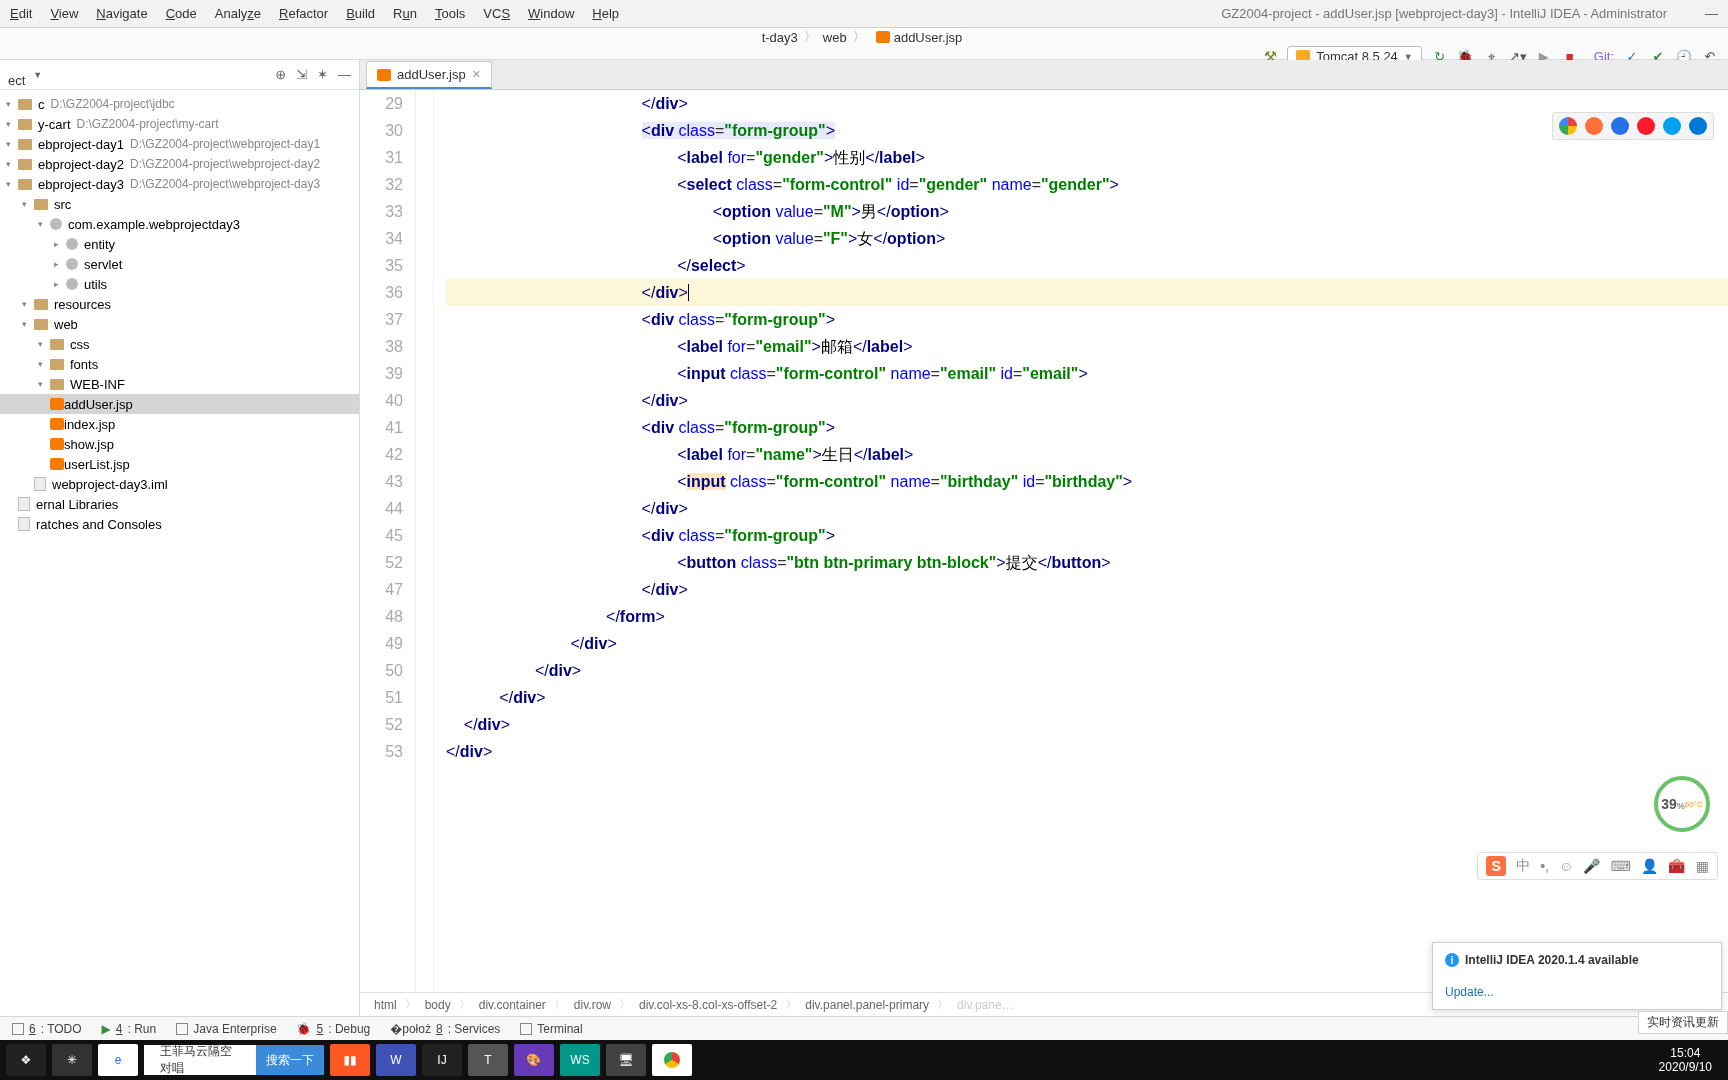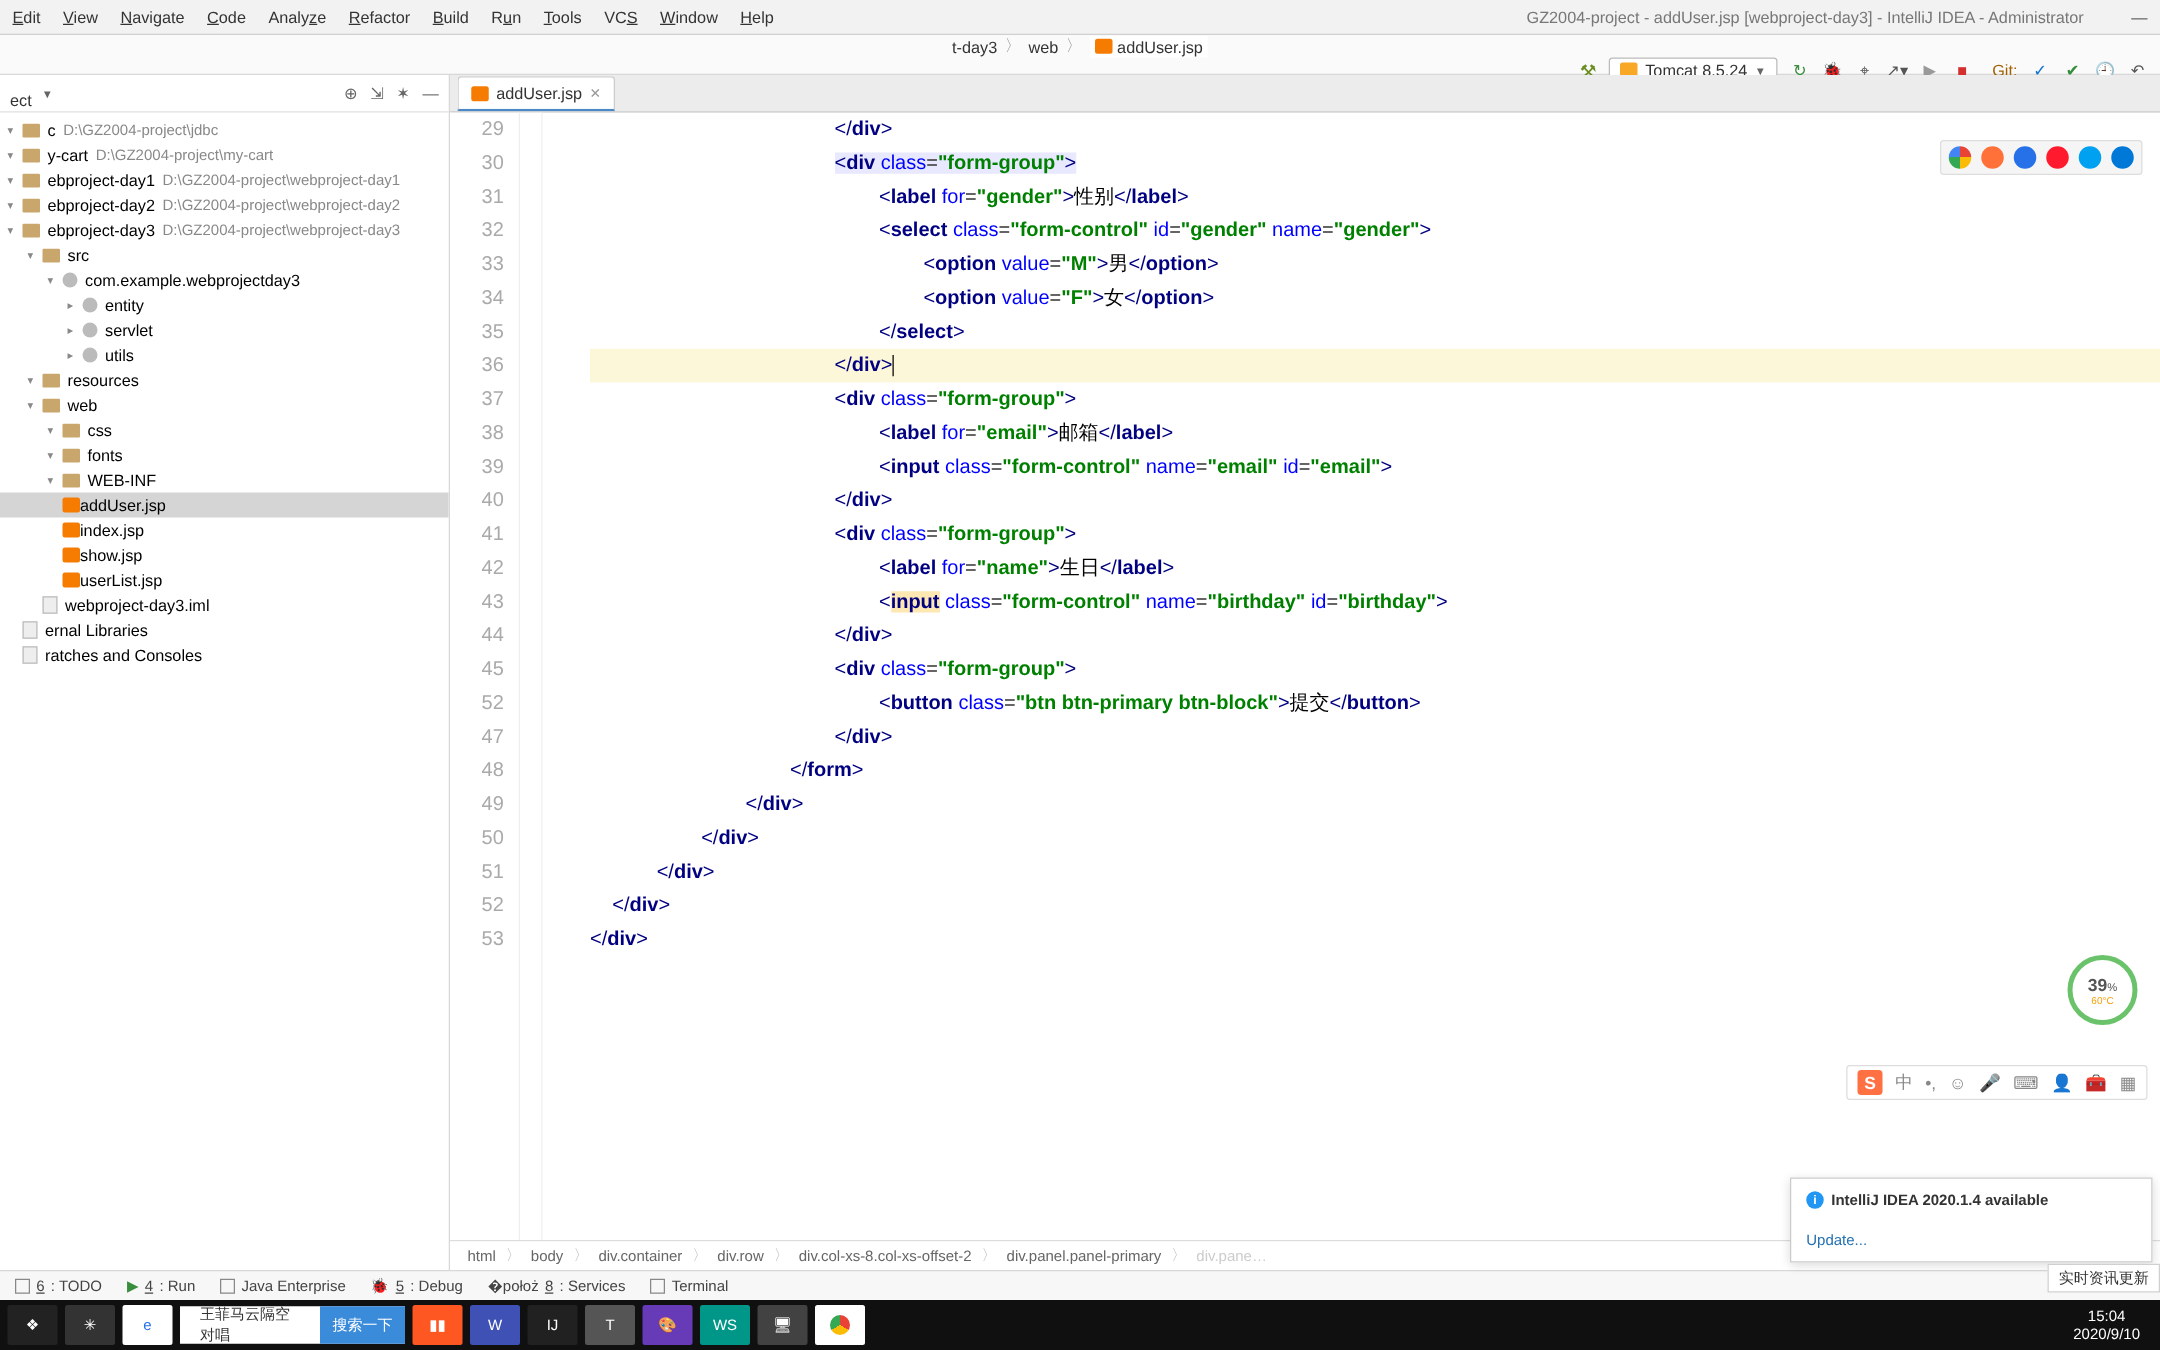--- a/index.html
+++ b/index.html
@@ -49,21 +49,21 @@
 
 .editor { flex: 1; display: flex; flex-direction: column; position: relative; }
 .tabs { height: 30px; display: flex; align-items: flex-end; background: #ececec; border-bottom: 1px solid #ccc; padding-left: 6px; }
 .tab { height: 28px; padding: 0 10px; display: flex; align-items: center; gap: 6px; background: #fff; border: 1px solid #ccc; border-bottom: 2px solid #4a88c7; border-radius: 3px 3px 0 0; font-size: 13px; }
 .tab .x { color: #999; font-size: 11px; }
 .code-wrap { flex: 1; display: flex; overflow: hidden; font-family: "Consolas", "Courier New", monospace; font-size: 16px; line-height: 27px; }
 .gutter { width: 56px; text-align: right; padding-right: 12px; color: #aaa; background: #fff; border-right: 1px solid #eee; user-select: none; }
 .gutter div { height: 27px; }
 .fold-strip { width: 18px; background: #fff; border-right: 1px solid #f0f0f0; }
 .code { flex: 1; padding-left: 12px; position: relative; white-space: pre; }
-.code-line { height: 27px; margin-left: 26px; }
+.code-line { height: 27px; }
 .code-line.hl { background: #fdf7d9; }
 .code-line .caret-mark { border-right: 1px solid #000; animation: none; }
 .t-tag { color: #000080; }
 .t-attr { color: #0000ff; }
 .t-str { color: #008000; font-weight: bold; }
 .t-txt { color: #000; }
 .t-kw { color: #000080; font-weight: bold; }
 .hlbg { background: #e8e8ff; }
 
 
@@ -84,21 +84,21 @@
 .notif { position: absolute; right: 6px; bottom: 70px; width: 290px; background: #fff; border: 1px solid #ccc; box-shadow: 0 2px 8px rgba(0,0,0,.15); padding: 10px 12px; font-size: 12px; }
 .notif .nt { font-weight: bold; color: #333; display: flex; align-items: center; gap: 6px; }
 .notif .info-i { width: 14px; height: 14px; border-radius: 50%; background: #2196f3; color: #fff; font-size: 10px; display: inline-flex; align-items: center; justify-content: center; }
 .notif .lnk { color: #2470b3; margin-top: 18px; }
 
 
 .browser-icons { position: absolute; top: 52px; right: 14px; display: flex; gap: 8px; background: #f5f5f5; padding: 4px 6px; border: 1px solid #ddd; border-radius: 3px; }
 .bico { width: 18px; height: 18px; border-radius: 50%; }
 
 
-.perf-widget { position: absolute; right: 18px; bottom: 260px; width: 56px; height: 56px; border-radius: 50%; border: 4px solid #6ac36a; display: flex; flex-direction: column; align-items: center; justify-content: center; font-size: 14px; color: #555; background: #fff; }
+.perf-widget { position: absolute; right: 18px; bottom: 248px; width: 56px; height: 56px; border-radius: 50%; border: 4px solid #6ac36a; display: flex; flex-direction: row; align-items: center; justify-content: center; font-size: 14px; color: #555; background: #fff; }
 .perf-widget .sub { font-size: 8px; color: #f59e0b; }
 .ime-bar { position: absolute; right: 10px; bottom: 200px; display: flex; gap: 10px; align-items: center; background: #fff; border: 1px solid #ddd; padding: 3px 8px; border-radius: 3px; color: #888; font-size: 14px; }
 .ime-bar .s-icon { width: 20px; height: 20px; background: #ff7043; border-radius: 3px; color: #fff; display: inline-flex; align-items: center; justify-content: center; font-weight: bold; }
 
 
 .ticker { position: absolute; right: 0; bottom: 46px; background: #fff; border: 1px solid #d0d0d0; padding: 2px 8px; font-size: 12px; }
 
 
 .taskbar { position: absolute; left: 0; right: 0; bottom: 0; height: 40px; background: #101010; display: flex; align-items: center; padding: 0 6px; gap: 6px; color: #fff; font-size: 12px; }
 .tb-btn { height: 32px; min-width: 40px; display: flex; align-items: center; justify-content: center; background: #222; border-radius: 2px; }
@@ -149,21 +149,21 @@
       <span class="tomcat-icon"></span>
       <span>Tomcat 8.5.24</span>
       <span class="tri-down">▼</span>
     </div>
     <span class="tool-icon green">↻</span>
     <span class="tool-icon green">🐞</span>
     <span class="tool-icon">⌖</span>
     <span class="tool-icon">↗▾</span>
     <span class="tool-icon gray">▶</span>
     <span class="tool-icon red">■</span>
-    <span style="margin-left:6px;color:#a16207">Git:</span>
+    <span style="margin-left:6px;color:#8b5cf6">Git:</span>
     <span class="tool-icon blue">✓</span>
     <span class="tool-icon green">✔</span>
     <span class="tool-icon">🕘</span>
     <span class="tool-icon">↶</span>
   </div>
 </div>
 
 <div class="main">
 
   <div class="sidebar">

